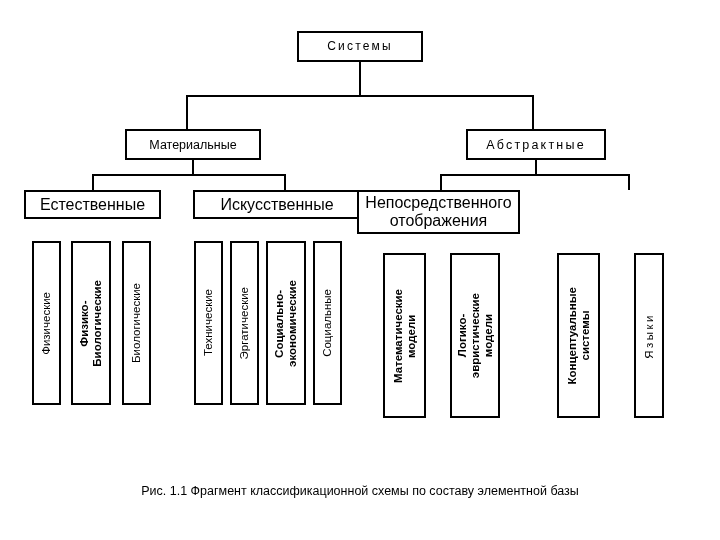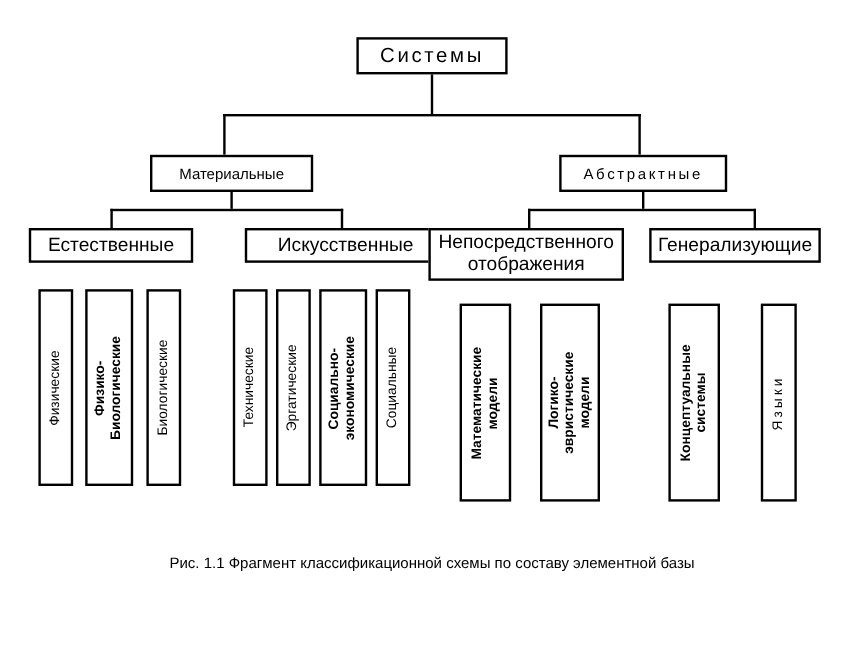--- a/index.html
+++ b/index.html
@@ -33,21 +33,21 @@
     text-align: center;
     line-height: 1.12;
     color: #000;
   }
   .node .txt {
     display: block;
     white-space: pre-line;
   }
 
   
-  .lvl0 { font-size: 17px; letter-spacing: 2.2px; }
+  .lvl0 { font-size: 12px; letter-spacing: 2.2px; }
   .lvl1 { font-size: 12.5px; }
   .lvl1.spaced { letter-spacing: 2.2px; }
   .lvl2 { font-size: 16px; }
 
   
   .leaf {
     position: absolute;
     box-sizing: border-box;
     border: 2px solid #000;
     background: #fff;
@@ -77,21 +77,21 @@
   .vline {
     position: absolute;
     background: #000;
     width: 2px;
   }
 
   
   #caption {
     position: absolute;
     left: 0;
-    top: 462px;
+    top: 484px;
     width: 720px;
     text-align: center;
     font-size: 12.5px;
     color: #000;
     font-family: "Liberation Sans", sans-serif;
   }
 </style>
 </head>
 <body>
 
@@ -121,32 +121,29 @@
 
   <div class="vline" style="left:535px; top:160px; width:2px; height:14px;"></div>
   <div class="hline" style="left:440px; top:174px; width:190px; height:2px;"></div>
   <div class="vline" style="left:440px; top:174px; width:2px; height:16px;"></div>
   <div class="vline" style="left:628px; top:174px; width:2px; height:16px;"></div>
 
   <div class="node lvl2" style="left:24px; top:190px; width:137px; height:29px;">
     <span class="txt">Естественные</span>
   </div>
 
-  <div class="node lvl2" style="left:204px; top:190px; width:168px; height:29px;">
+  <div class="node lvl2" style="left:193px; top:190px; width:168px; height:29px;">
     <span class="txt">Искусственные</span>
   </div>
 
   <div class="node lvl2" style="left:357px; top:190px; width:163px; height:44px;">
     <span class="txt">Непосредственного
 отображения</span>
   </div>
 
-  <div class="node lvl2" style="left:541px; top:190px; width:143px; height:29px;">
-    <span class="txt">Генерализующие</span>
-  </div>
 
   <div class="leaf" style="left:32px; top:241px; width:29px; height:164px;">
     <span class="vtxt">Физические</span>
   </div>
   <div class="leaf" style="left:71px; top:241px; width:40px; height:164px;">
     <span class="vtxt bold">Физико-
 Биологические</span>
   </div>
   <div class="leaf" style="left:122px; top:241px; width:29px; height:164px;">
     <span class="vtxt">Биологические</span>

